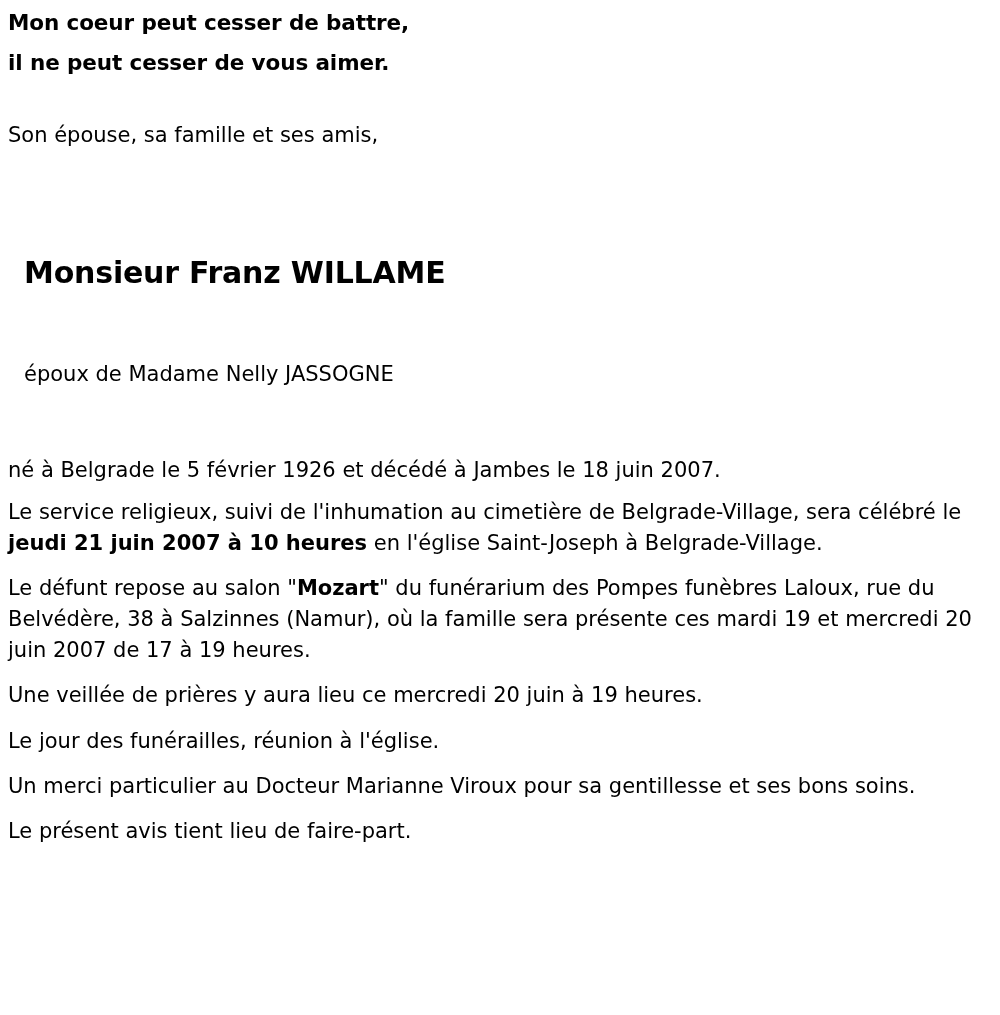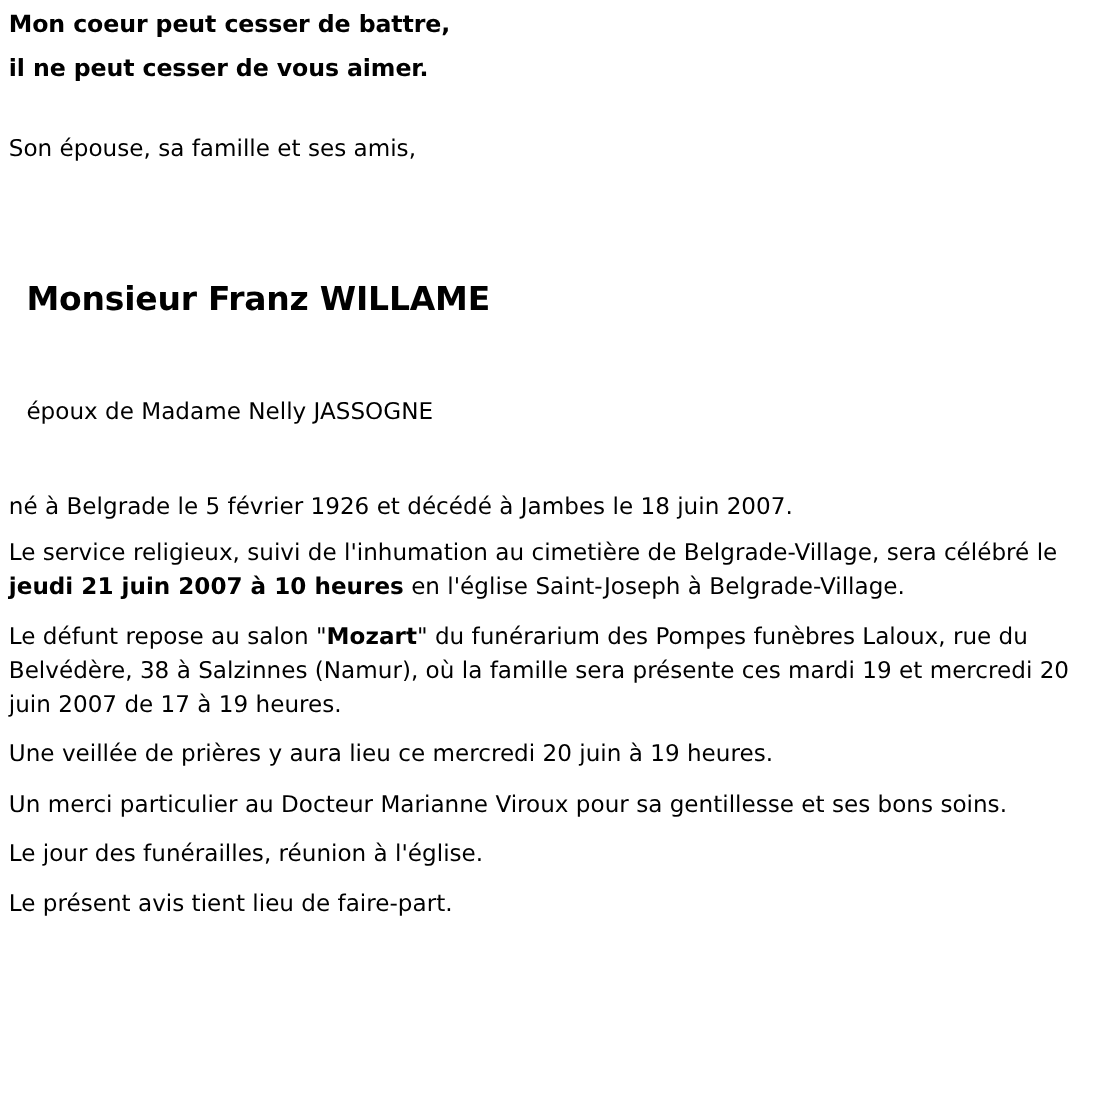--- a/index.html
+++ b/index.html
@@ -50,21 +50,21 @@
     line-height: 1.0;
     margin: 16px;
   }
 
   .body-block {
     margin-top: 0;
   }
   .body-para {
     font-size: 21px;
     line-height: 1.48;
-    margin: 0 0 14px 0;
+    margin: 10px 0 14px 0;
     max-width: 985px;
   }
   .body-para:last-child {
     margin-bottom: 0;
   }
   .body-para b {
     font-weight: bold;
   }
   .tight {
     margin-bottom: 11px;
@@ -100,20 +100,20 @@
   <div class="body-block">
 
     <p class="body-para tight">né à Belgrade le 5 février 1926 et décédé à Jambes le 18 juin 2007.</p>
 
     <p class="body-para"><span>Le service religieux, suivi de l'inhumation au cimetière de Belgrade-Village, sera célébré le </span><b>jeudi 21 juin 2007 à 10 heures</b><span> en l'église Saint-Joseph à Belgrade-Village.</span></p>
 
     <p class="body-para"><span>Le défunt repose au salon "</span><b>Mozart</b><span>" du funérarium des Pompes funèbres Laloux, rue du Belvédère, 38 à Salzinnes (Namur), où la famille sera présente ces mardi 19 et mercredi 20 juin 2007 de 17 à 19 heures.</span></p>
 
     <p class="body-para">Une veillée de prières y aura lieu ce mercredi 20 juin à 19 heures.</p>
 
+    <p class="body-para">Le jour des funérailles, réunion à l'église.</p>
+
     <p class="body-para">Un merci particulier au Docteur Marianne Viroux pour sa gentillesse et ses bons soins.</p>
-
-    <p class="body-para">Le jour des funérailles, réunion à l'église.</p>
 
     <p class="body-para">Le présent avis tient lieu de faire-part.</p>
 
   </div>
 </div>
 
 </body></html>

